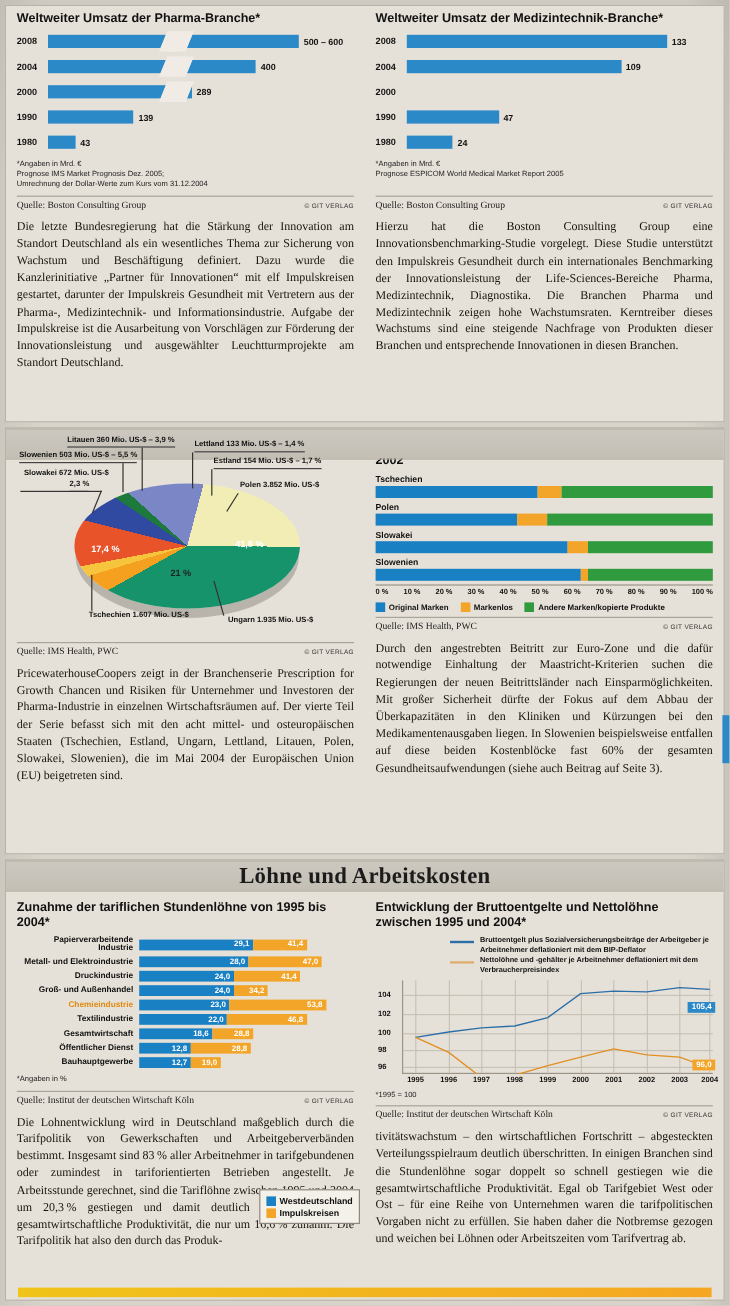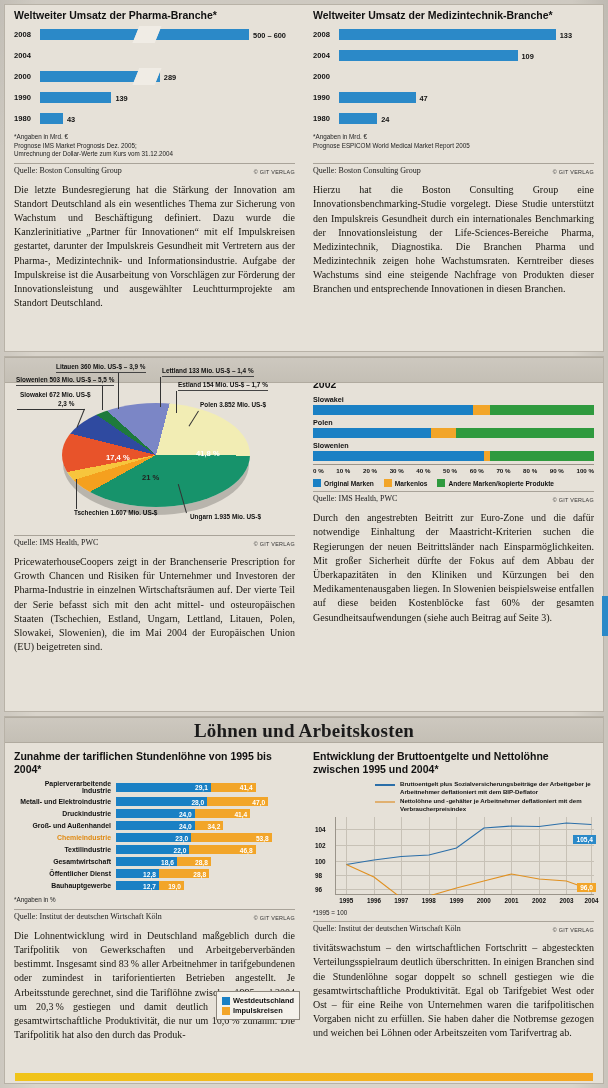--- a/index.html
+++ b/index.html
@@ -228,20 +228,27 @@
             <div class="hbar-track">
                 <div class="hbar-fill" style="width:82%">
                   <span class="hbar-val">500 – 600</span>
                   <span class="axisbreak" style="left:96px"></span>
                   <span class="axisbreak" style="left:104px"></span>
                 </div>
               </div>
           </div>
           <div class="hbar-row">
             <div class="hbar-year">2004</div>
+            <div class="hbar-track">
+                <div class="hbar-fill" style="width:68%">
+                  <span class="hbar-val">400</span>
+                  <span class="axisbreak" style="left:96px"></span>
+                  <span class="axisbreak" style="left:104px"></span>
+                </div>
+              </div>
           </div>
           <div class="hbar-row">
             <div class="hbar-year">2000</div>
             <div class="hbar-track">
                 <div class="hbar-fill" style="width:47%">
                   <span class="hbar-val">289</span>
                   <span class="axisbreak" style="left:96px"></span>
                   <span class="axisbreak" style="left:104px"></span>
                 </div>
               </div>
@@ -346,52 +353,60 @@
           <div class="leader" style="left:146px; top:16px; height:30px;"></div>
 
           <div class="pie-lbl" style="left:164px; top:20px;">Estland 154 Mio. US-$ – 1,7 %</div>
           <div class="leader" style="left:162px; top:30px; height:22px;"></div>
 
           <div class="pie-lbl nb" style="left:186px; top:40px;">Polen 3.852 Mio. US-$</div>
           <div class="leader" style="left:184px; top:50px; height:18px; transform:rotate(32deg); transform-origin:top;"></div>
 
           <div class="pie-in" style="left:182px; top:88px;">41,8 %</div>
           <div class="pie-in" style="left:128px; top:112px; color:#222;">21 %</div>
-          <div class="pie-in" style="left:62px; top:92px;margin-left:30px;">17,4 %</div>
+          <div class="pie-in" style="left:62px; top:92px;">17,4 %</div>
 
           <div class="pie-lbl nb" style="left:60px; top:148px;">Tschechien 1.607 Mio. US-$</div>
           <div class="leader" style="left:62px; top:118px; height:30px;"></div>
 
           <div class="pie-lbl nb" style="left:176px; top:152px;">Ungarn 1.935 Mio. US-$</div>
           <div class="leader" style="left:172px; top:122px; height:30px; transform:rotate(-16deg); transform-origin:bottom;"></div>
         </div>
         <div class="source-row" style="margin-top:14px">
           <div class="source">Quelle: IMS Health, PWC</div>
           <div class="copyr">© GIT VERLAG</div>
         </div>
         <div class="bodytext">PricewaterhouseCoopers zeigt in der Branchenserie Prescription for Growth Chancen und Risiken für Unternehmer und Investoren der Pharma-Industrie in einzelnen Wirtschaftsräumen auf. Der vierte Teil der Serie befasst sich mit den acht mittel- und osteuropäischen Staaten (Tschechien, Estland, Ungarn, Lettland, Litauen, Polen, Slowakei, Slowenien), die im Mai 2004 der Europäischen Union (EU) beigetreten sind.</div>
       </div>
 
       <div class="col">
         <div class="chart-title">Umsatzanteil der Generika-Produkte am Handelsmarkt 2002</div>
         <div>
+          <div class="sb-row">
+            <div class="sb-name">Tschechien</div>
+            <div class="sb-track">
+                <div class="sb-a" style="width:48%"></div>
+                <div class="sb-b" style="width:7%"></div>
+                <div class="sb-c" style="width:45%"></div>
+              </div>
+          </div>
+          <div class="sb-row">
+            <div class="sb-name">Polen</div>
+            <div class="sb-track">
+                <div class="sb-a" style="width:42%"></div>
+                <div class="sb-b" style="width:9%"></div>
+                <div class="sb-c" style="width:49%"></div>
+              </div>
+          </div>
           <div class="sb-row">
             <div class="sb-name">Slowakei</div>
             <div class="sb-track">
                 <div class="sb-a" style="width:57%"></div>
                 <div class="sb-b" style="width:6%"></div>
                 <div class="sb-c" style="width:37%"></div>
-              </div>
-          </div>
-          <div class="sb-row">
-            <div class="sb-name">Polen</div>
-            <div class="sb-track">
-                <div class="sb-a" style="width:42%"></div>
-                <div class="sb-b" style="width:9%"></div>
-                <div class="sb-c" style="width:49%"></div>
               </div>
           </div>
           <div class="sb-row">
             <div class="sb-name">Slowenien</div>
             <div class="sb-track">
                 <div class="sb-a" style="width:61%"></div>
                 <div class="sb-b" style="width:2%"></div>
                 <div class="sb-c" style="width:37%"></div>
               </div>
           </div>
@@ -427,21 +442,21 @@
           <div class="source">Quelle: IMS Health, PWC</div>
           <div class="copyr">© GIT VERLAG</div>
         </div>
         <div class="bodytext">Durch den angestrebten Beitritt zur Euro-Zone und die dafür notwendige Einhaltung der Maastricht-Kriterien suchen die Regierungen der neuen Beitrittsländer nach Einsparmöglichkeiten. Mit großer Sicherheit dürfte der Fokus auf dem Abbau der Überkapazitäten in den Kliniken und Kürzungen bei den Medikamentenausgaben liegen. In Slowenien beispielsweise entfallen auf diese beiden Kostenblöcke fast 60% der gesamten Gesundheitsaufwendungen (siehe auch Beitrag auf Seite 3).</div>
       </div>
     </div>
   </div>
 
   <div class="section" id="sec-bot">
     <div class="gray-band" style="top:0"></div>
-    <div class="sec-title" style="position:relative;z-index:2">Löhnen und Arbeitskosten</div>
+    <div class="sec-title" style="position:relative;z-index:2">Löhne und Arbeitskosten</div>
     <div class="cols" style="margin-top:4px">
 
       <div class="col" style="position:relative">
         <div class="chart-title">Zunahme der tariflichen Stundenlöhne von 1995 bis 2004*</div>
         <div>
           <div class="gb-row">
             <div class="gb-name">Papierverarbeitende Industrie</div>
             <div class="gb-bars">
                 <div class="gb-line">
                   <div class="gb-w" style="width:53%">

